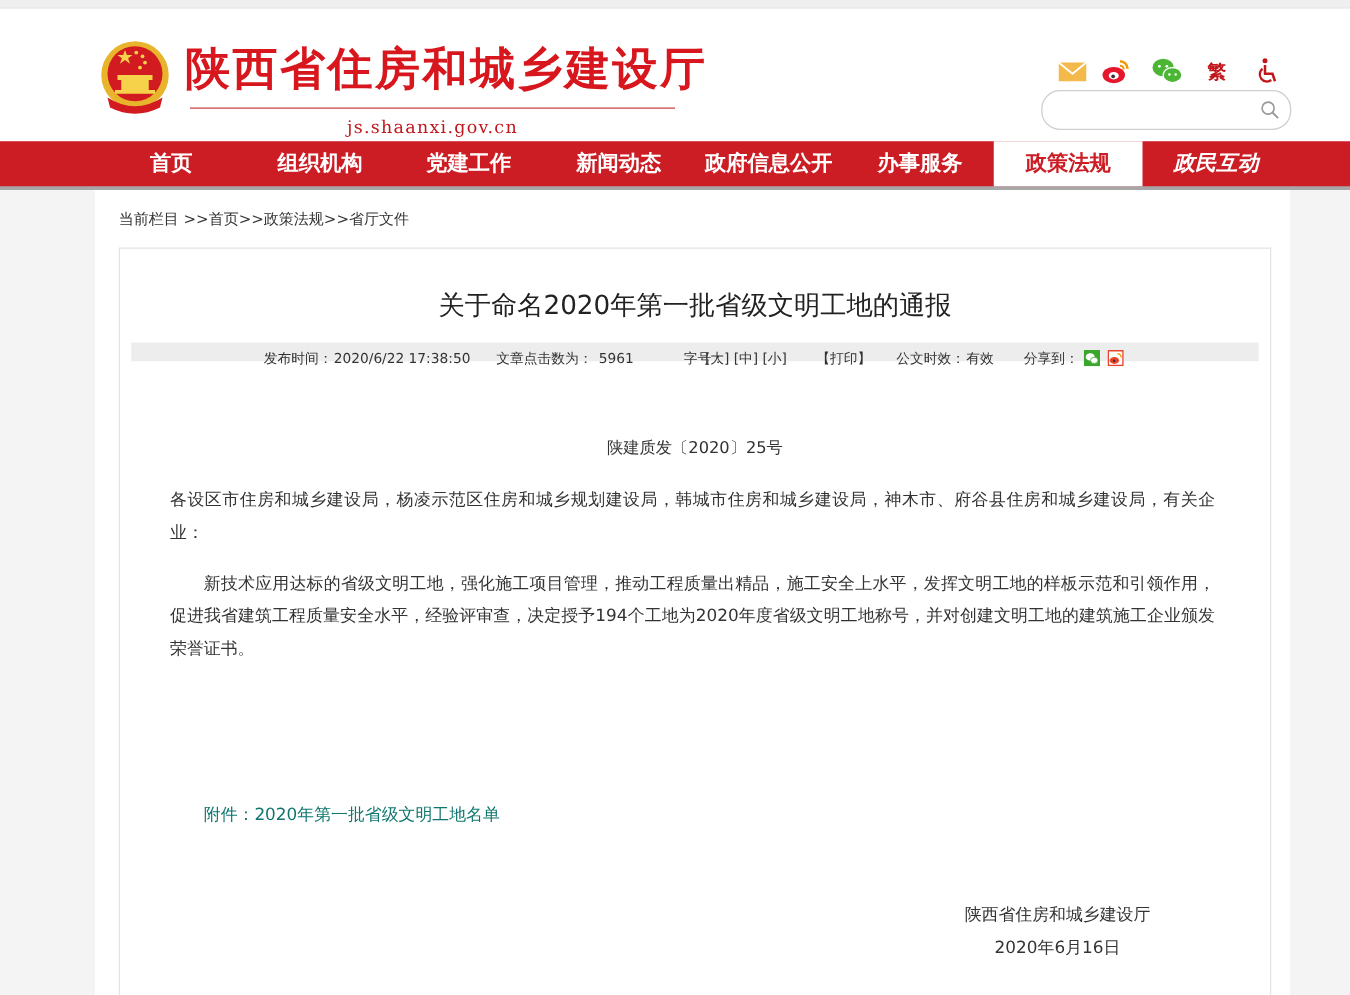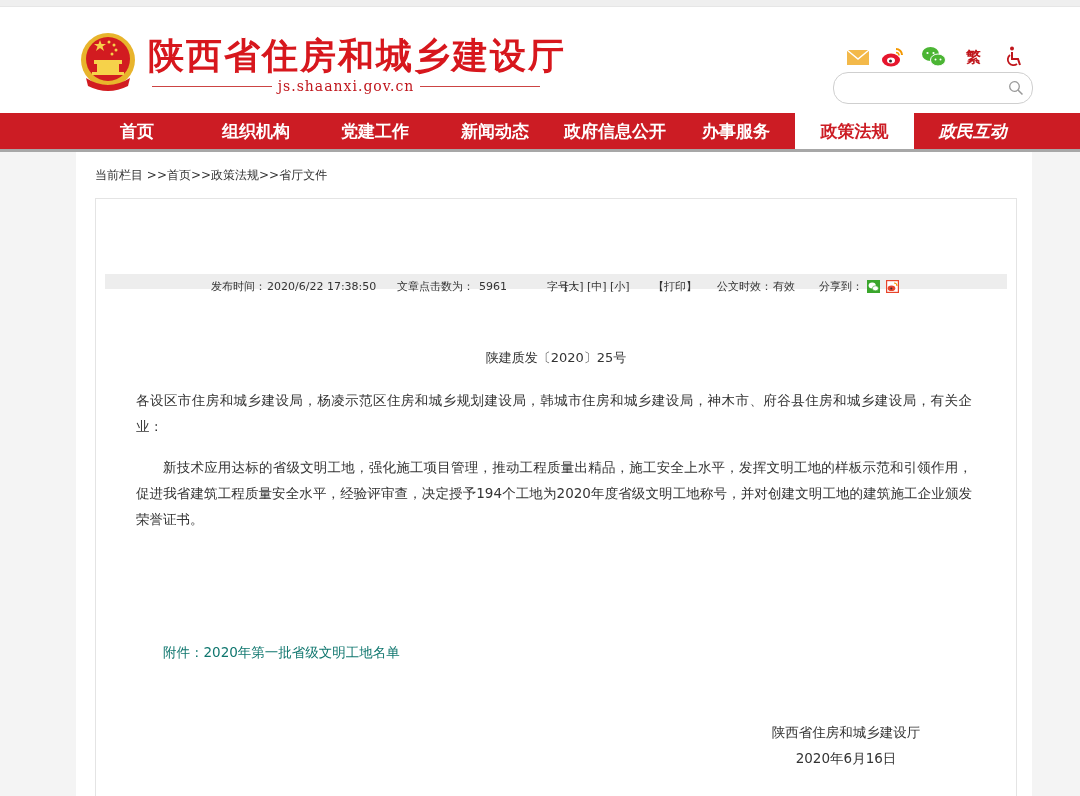--- a/index.html
+++ b/index.html
@@ -9,21 +9,21 @@
     font-family:"DejaVu Sans","Liberation Sans",sans-serif;
     color:#333;
   }
   .topline { position:absolute; left:0; top:0; width:1080px; height:6px; background:#efefef; border-bottom:1px solid #e6e6e6; }
   
   .header { position:absolute; left:0; top:7px; width:1080px; height:106px; background:#fff; }
   .emblem { position:absolute; left:78px; top:23px; width:60px; height:64px; }
   .site-title { position:absolute; left:148px; top:28px; font-family:"DejaVu Serif","Liberation Serif",serif; font-weight:bold; font-size:36px; color:#d7171d; letter-spacing:2px; line-height:40px; white-space:nowrap; }
   .site-domain-wrap { position:absolute; left:152px; top:70px; width:388px; height:18px; }
   .site-domain-wrap .line { position:absolute; top:9px; height:1px; background:#c44; }
-  .site-domain { position:absolute; left:0; right:0; text-align:center; font-family:"DejaVu Serif","Liberation Serif",serif; font-size:14px; color:#c0161c; letter-spacing:1px; line-height:18px; }
+  .site-domain { position:absolute; left:0; right:0; text-align:center; font-family:"DejaVu Serif","Liberation Serif",serif; font-size:14px; color:#c0161c; letter-spacing:1px; line-height:18px;margin-top:16px; }
   .site-domain span { background:#fff; padding:0 6px; }
   .tools { position:absolute; left:846px; top:38px; width:180px; height:30px; }
   .tool { position:absolute; top:0; height:24px; cursor:pointer; }
   .search-box { position:absolute; left:833px; top:65px; width:198px; height:30px; border:1px solid #cfcfcf; border-radius:15px; background:#fff; }
   .search-box input { position:absolute; left:12px; top:5px; width:160px; height:18px; border:none; outline:none; font-size:12px; background:transparent; }
   .search-icon { position:absolute; right:8px; top:7px; width:16px; height:16px; cursor:pointer; }
   
   .nav { position:absolute; left:0; top:113px; width:1080px; height:36px; background:#cc1c24; border-bottom:3px solid #a7a7a7; }
   .nav-item { position:absolute; top:0; height:36px; line-height:36px; color:#fff; font-weight:bold; font-size:17px; text-align:center; cursor:pointer; white-space:nowrap; }
   .nav-item.active { background:#fff; color:#cc1c24; }
@@ -118,20 +118,21 @@
 
 <div class="gutter-left"></div>
 <div class="gutter-right"></div>
 
 <div class="breadcrumb">
   <span>当前栏目</span>
   <span> &gt;&gt;</span><a>首页</a><span>&gt;&gt;</span><a>政策法规</a><span>&gt;&gt;</span><a>省厅文件</a>
 </div>
 
 <div class="article">
+  <div class="article-title">关于命名2020年第一批省级文明工地的通报</div>
 
   <div class="meta">
     <span style="left:106px;">发布时间：</span>
     <span style="left:162px;">2020/6/22 17:38:50</span>
     <span style="left:292px;">文章点击数为：</span>
     <span style="left:374px;">5961</span>
     <span style="left:442px;">字号：</span>
     <span class="clk" style="left:459px;">[大]</span>
     <span class="clk" style="left:482px;">[中]</span>
     <span class="clk" style="left:505px;">[小]</span>

